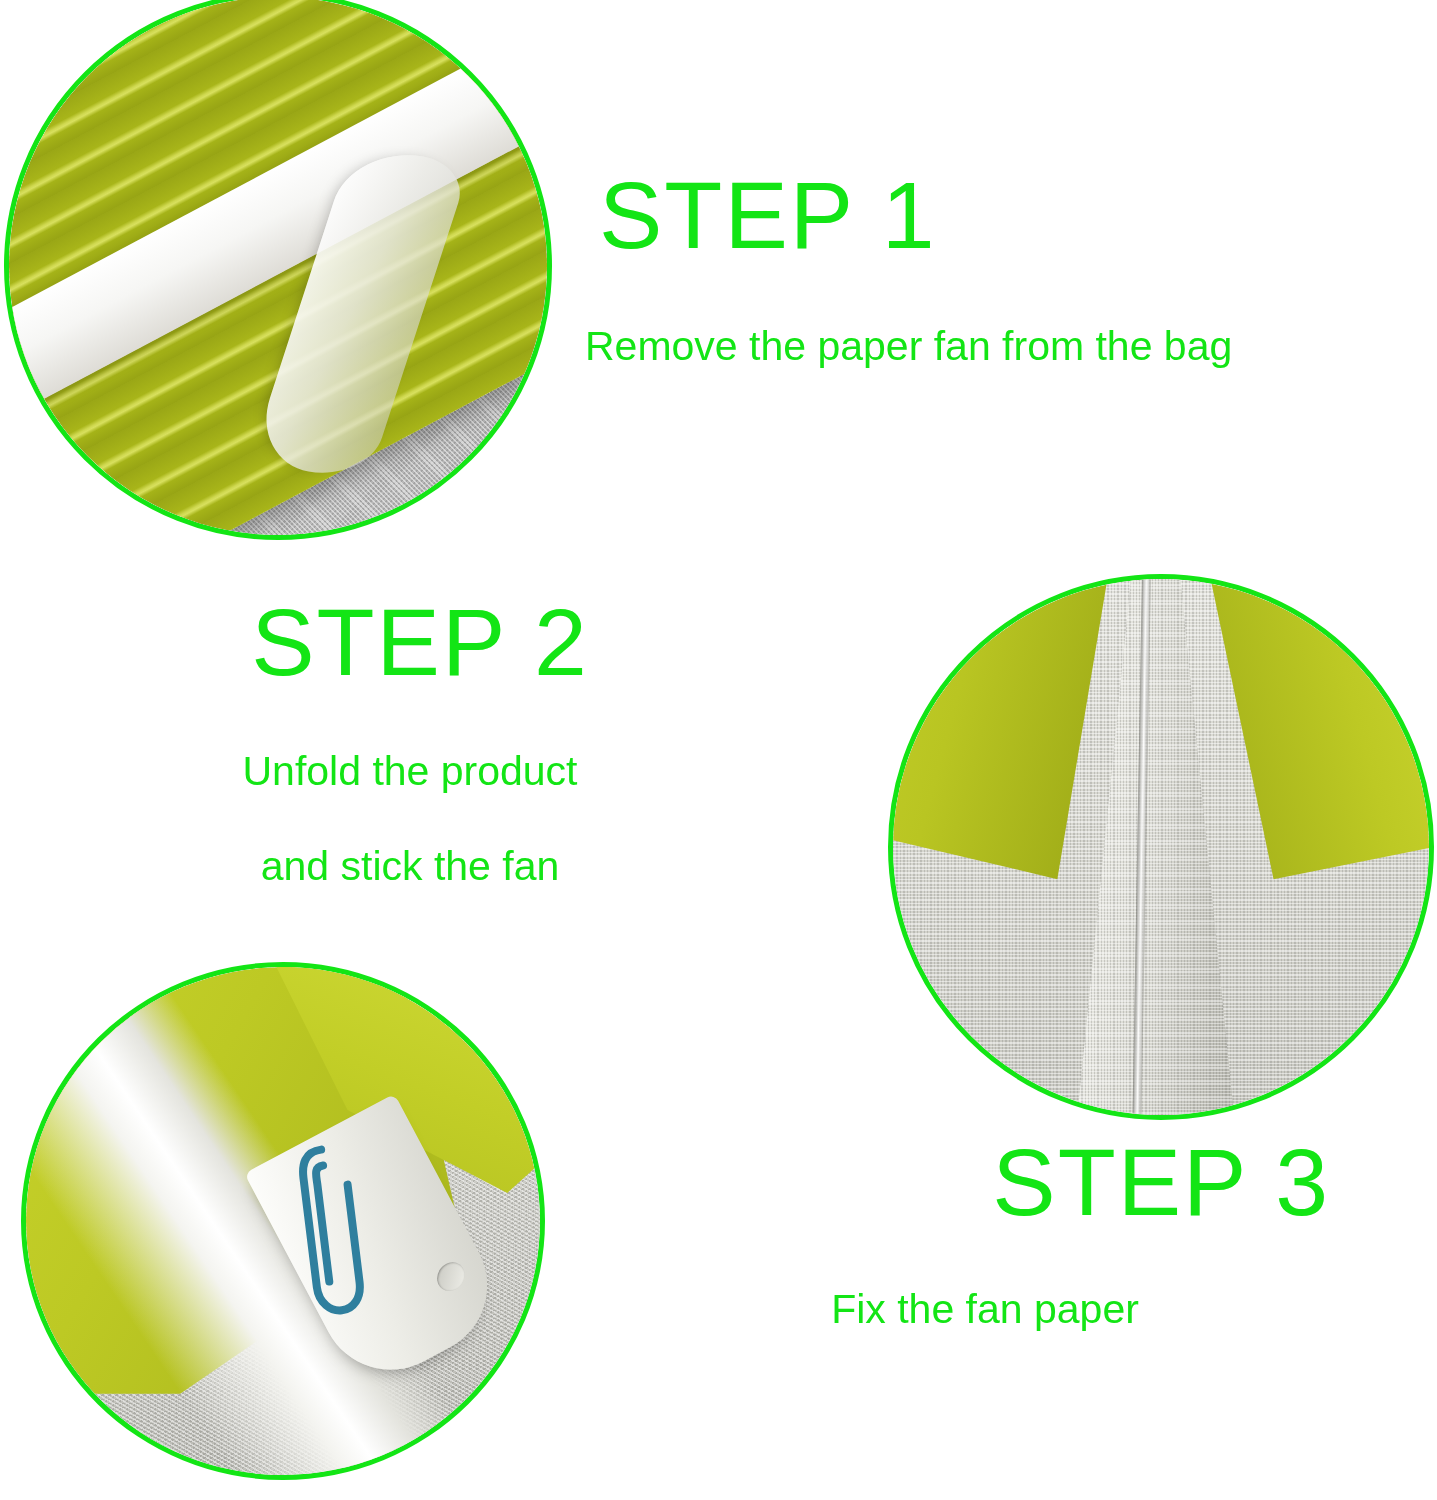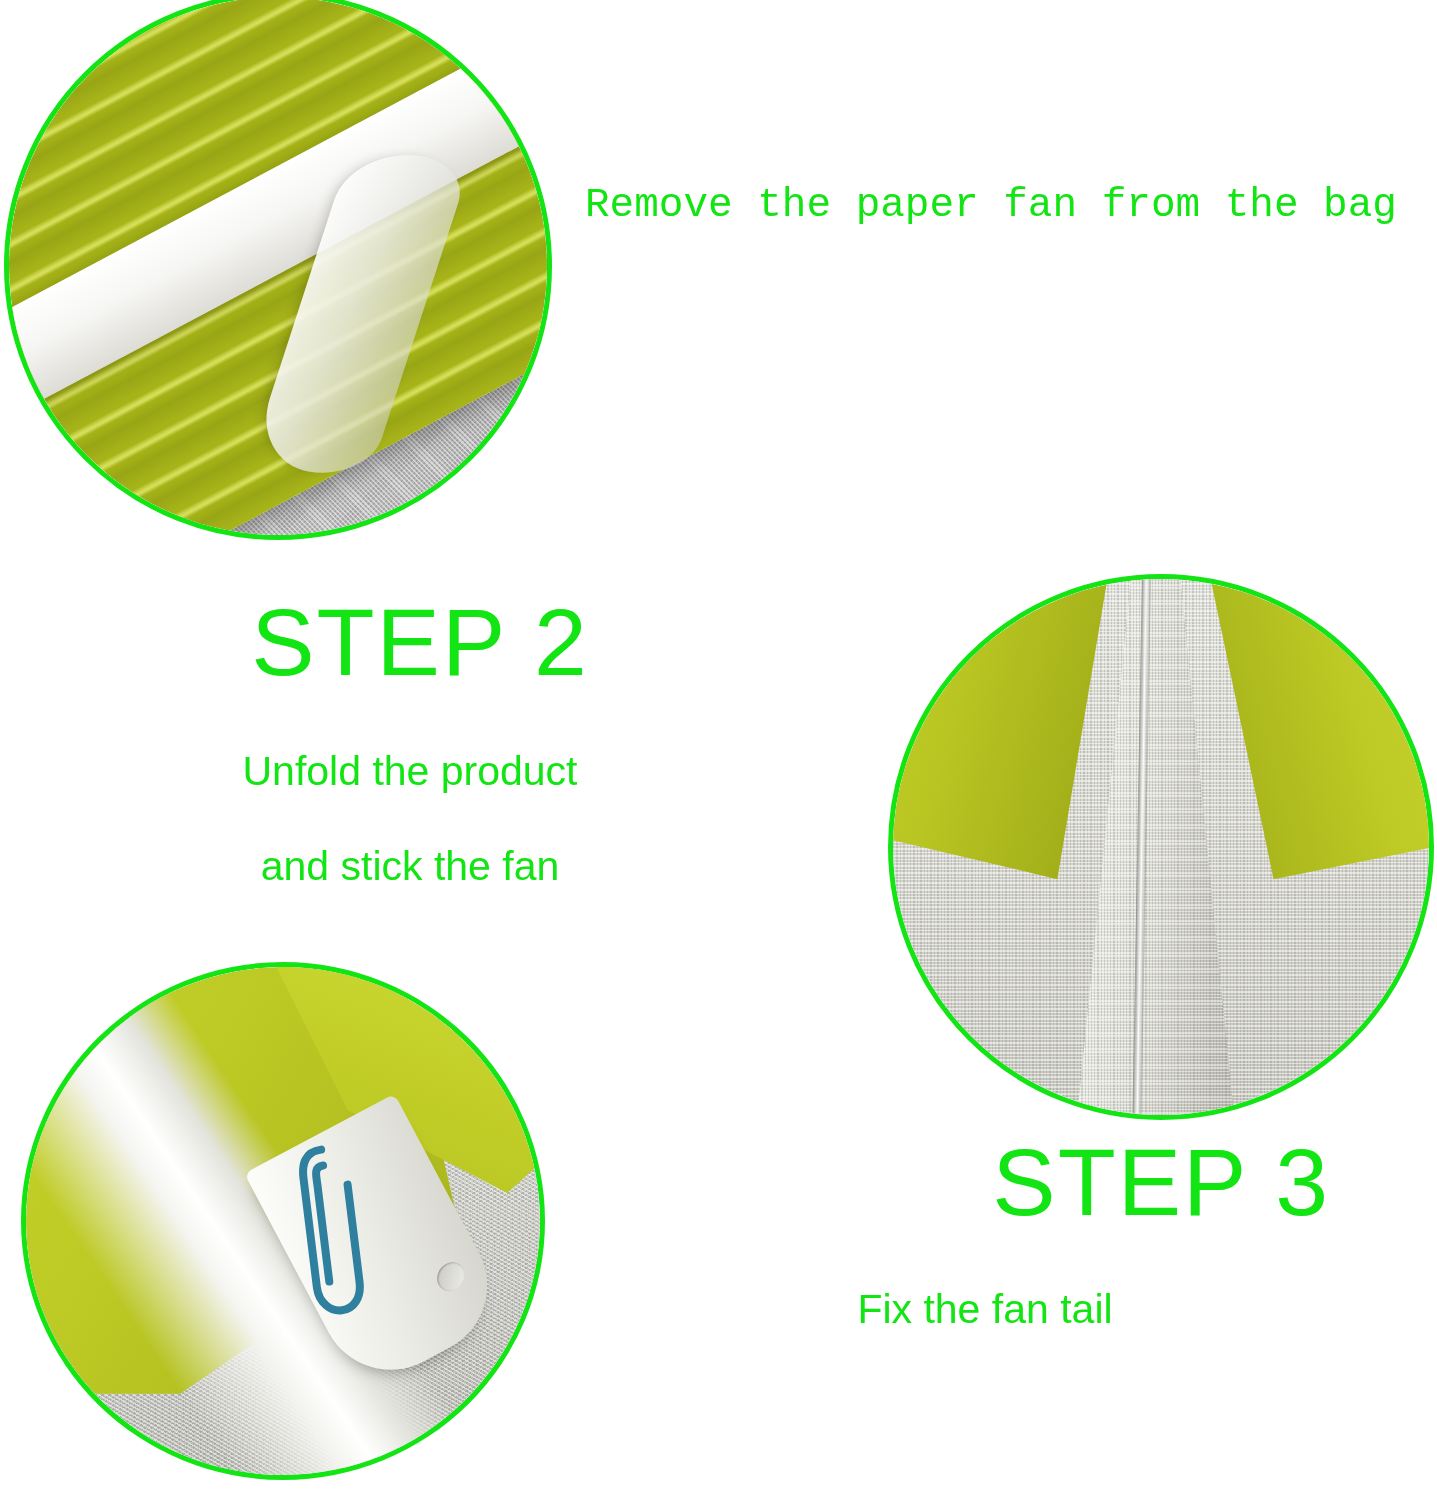--- a/index.html
+++ b/index.html
@@ -206,21 +206,21 @@
   }
   .step-line {
     color: #13e515;
     font-size: 41px;
     line-height: 1.05;
     white-space: nowrap;
   }
 
   #text-step1 { left: 585px; top: 168px; text-align: left; }
   #text-step1 .step-title { margin: 0 0 62px 14px; }
-  #text-step1 .step-line  { margin: 16px 0 52px 0; font-family: Liberation Mono, monospace; }
+  #text-step1 .step-line  { margin: 16px 0 52px 0; }
 
   #text-step2 { left: 60px; top: 595px; text-align: center; width: 700px; }
   #text-step2 .step-title { margin: 0 0 60px 0; text-align: center; padding-left: 20px; }
   #text-step2 .step-line  { margin: 0 0 52px 0; text-align: center; }
 
   #text-step3 { left: 640px; top: 1135px; text-align: center; width: 690px; }
   #text-step3 .step-title { margin: 0 0 58px 0; text-align: right; padding-left: 8px; }
   #text-step3 .step-line  { margin: 0 0 50px 0; text-align: center; }
 </style>
 </head>
@@ -229,20 +229,21 @@
 <div class="photo-circle" id="circle-step1">
   <div class="photo-inner">
     <div class="layer-mat"></div>
     <div class="layer-green"></div>
     <div class="layer-whitestrip"></div>
     <div class="layer-peel"></div>
   </div>
 </div>
 
 <div class="step-block" id="text-step1">
+  <div class="step-title">STEP 1</div>
   <div class="step-line">Remove the paper fan from the bag</div>
 </div>
 
 <div class="photo-circle" id="circle-step2">
   <div class="photo-inner">
     <div class="layer-mat"></div>
     <div class="wing-left"></div>
     <div class="wing-right"></div>
     <div class="panel-centre"></div>
     <div class="crease"></div>
@@ -268,14 +269,14 @@
       <svg width="60" height="190" viewBox="0 0 60 190" fill="none">
         <path d="M30 14 C 13 14 9 27 9 40 L 9 150 C 9 166 20 176 31 176 C 43 176 52 166 52 150 L 52 52" stroke="#2f7f9e" stroke-width="8" stroke-linecap="round" fill="none"></path>
         <path d="M30 30 C 20 30 22 40 22 48 L 22 146" stroke="#2f7f9e" stroke-width="8" stroke-linecap="round" fill="none"></path>
       </svg>
     </div>
   </div>
 </div>
 
 <div class="step-block" id="text-step3">
   <div class="step-title">STEP 3</div>
-  <div class="step-line">Fix the fan tail</div>
+  <div class="step-line">Fix the fan paper</div>
 </div>
 
 </body></html>

